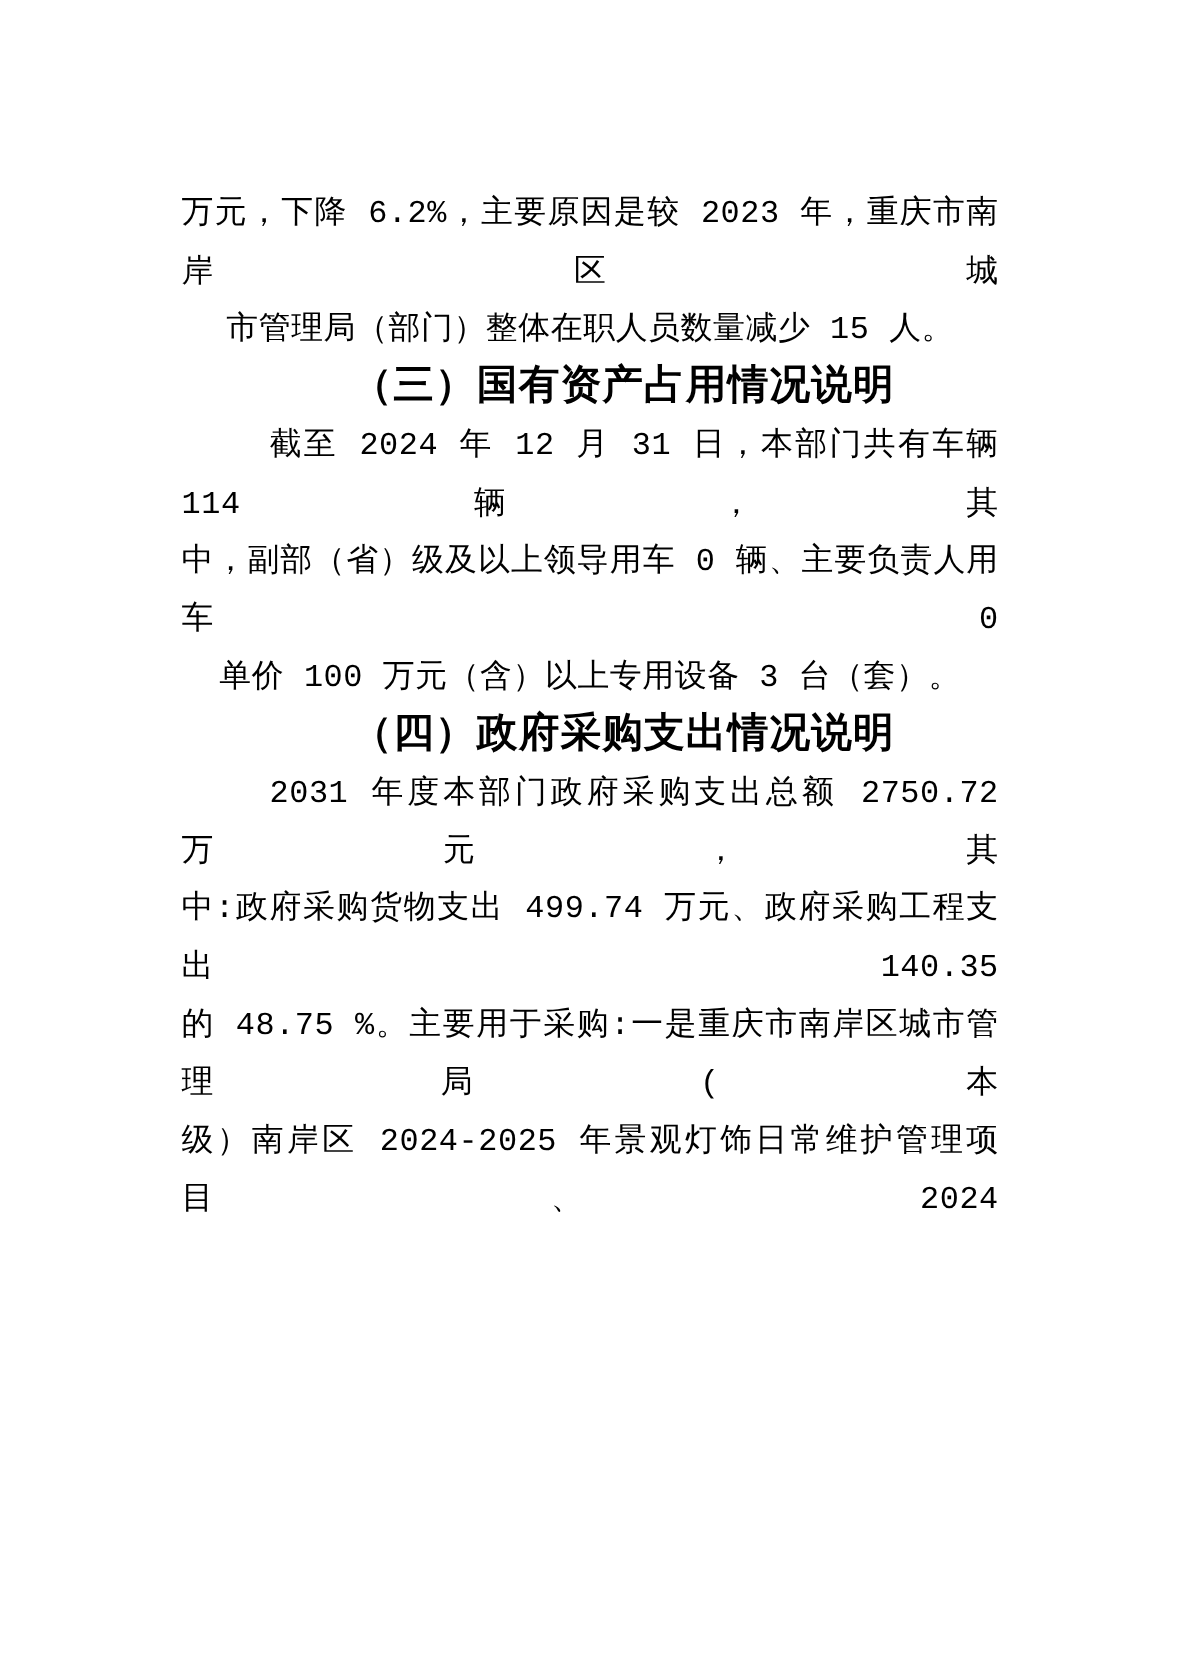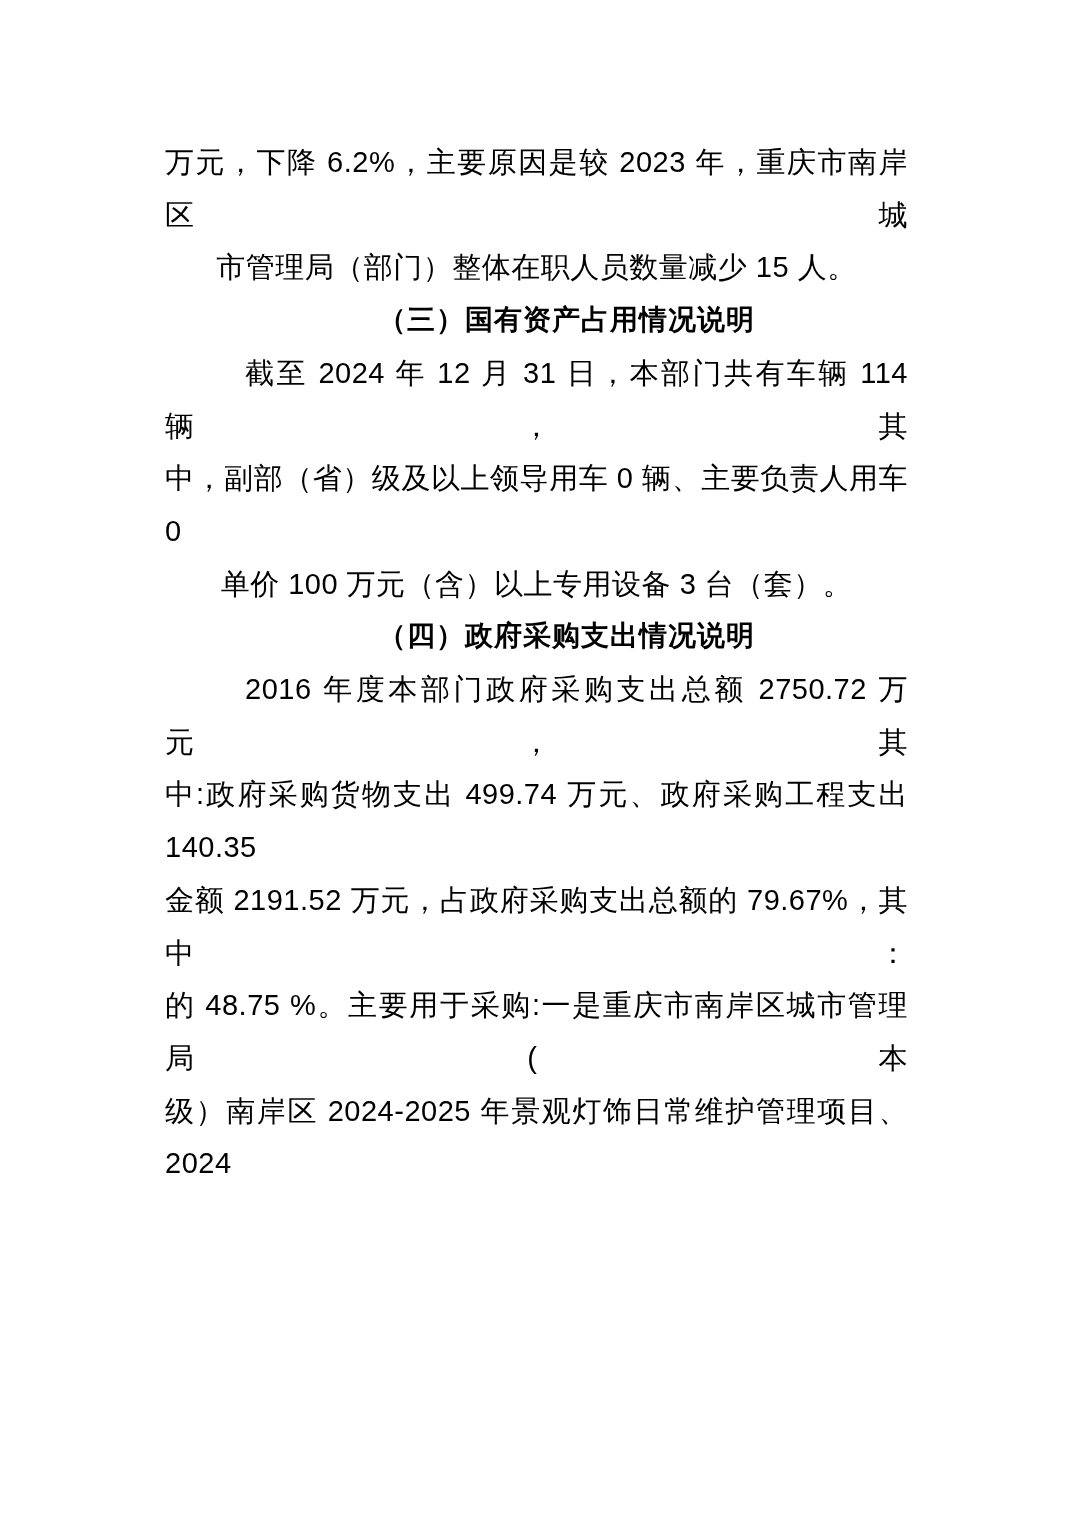--- a/index.html
+++ b/index.html
@@ -6,22 +6,23 @@
     margin: 0;
     padding: 0;
     background: #ffffff;
   }
   .page {
     position: relative;
     width: 1075px;
     height: 1228px;
     background: #ffffff;
     color: #000000;
-    font-family: Liberation Sans, sans-serif;
+    font-family: Liberation Mono, monospace;
     overflow: hidden;
+    margin-top: 33px;
   }
   .content {
     position: absolute;
     left: 165px;
     top: 136px;
     width: 743px;
   }
   .ln {
     font-size: 29px;
     line-height: 52.7px;
@@ -31,21 +32,21 @@
   }
   .j {
     text-align: justify;
     text-align-last: justify;
   }
   .ind {
     text-indent: 80px;
   }
   .h-kai {
     font-weight: bold;
-    font-size: 28px;
+    font-size: 37px;
     text-indent: 60px;
     letter-spacing: 1px;
   }
   .footer {
     position: absolute;
     left: 0;
     top: 1396px;
     width: 1075px;
     text-align: center;
     font-size: 21px;
@@ -64,22 +65,21 @@
     <div class="ln">市管理局（部门）整体在职人员数量减少 15 人。</div>
 
     <div class="ln h-kai">（三）国有资产占用情况说明</div>
 
     <div class="ln j ind">截至 2024 年 12 月 31 日，本部门共有车辆 114 辆，其</div>
     <div class="ln j">中，副部（省）级及以上领导用车 0 辆、主要负责人用车 0</div>
     <div class="ln">单价 100 万元（含）以上专用设备 3 台（套）。</div>
 
     <div class="ln h-kai">（四）政府采购支出情况说明</div>
 
-    <div class="ln j ind">2016 年度本部门政府采购支出总额 2750.72 万元，其</div>
+    <div class="ln j ind">2031 年度本部门政府采购支出总额 2750.72 万元，其</div>
     <div class="ln j">中:政府采购货物支出 499.74 万元、政府采购工程支出 140.35</div>
-    <div class="ln j">金额 2191.52 万元，占政府采购支出总额的 79.67%，其中：</div>
     <div class="ln j">的 48.75 %。主要用于采购:一是重庆市南岸区城市管理局( 本</div>
     <div class="ln j">级）南岸区 2024-2025 年景观灯饰日常维护管理项目、2024</div>
 
   </div>
 
   <div class="footer">- 10 -</div>
 </div>
 
 </body></html>

